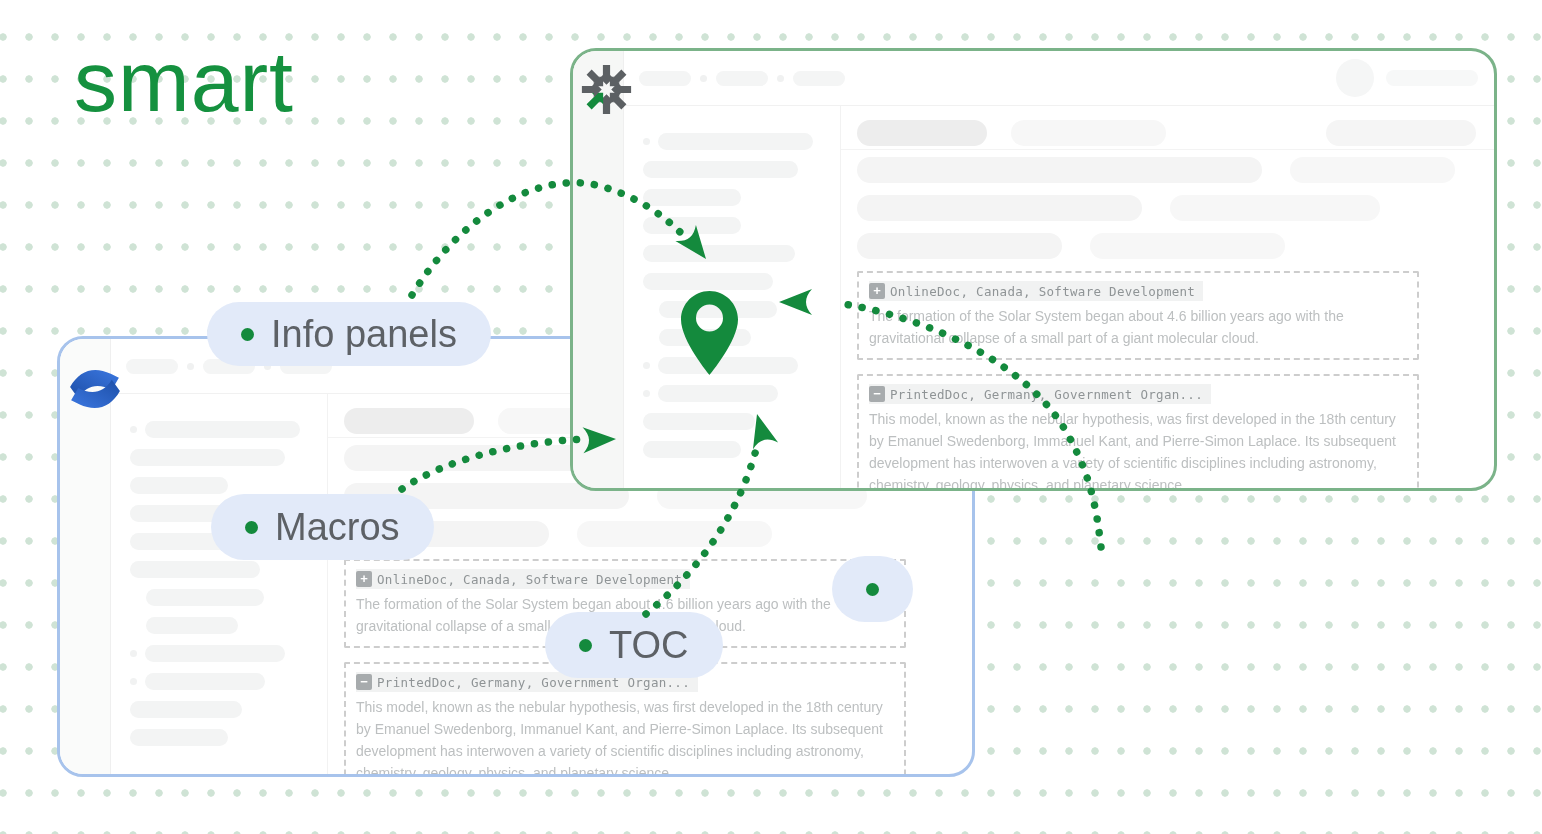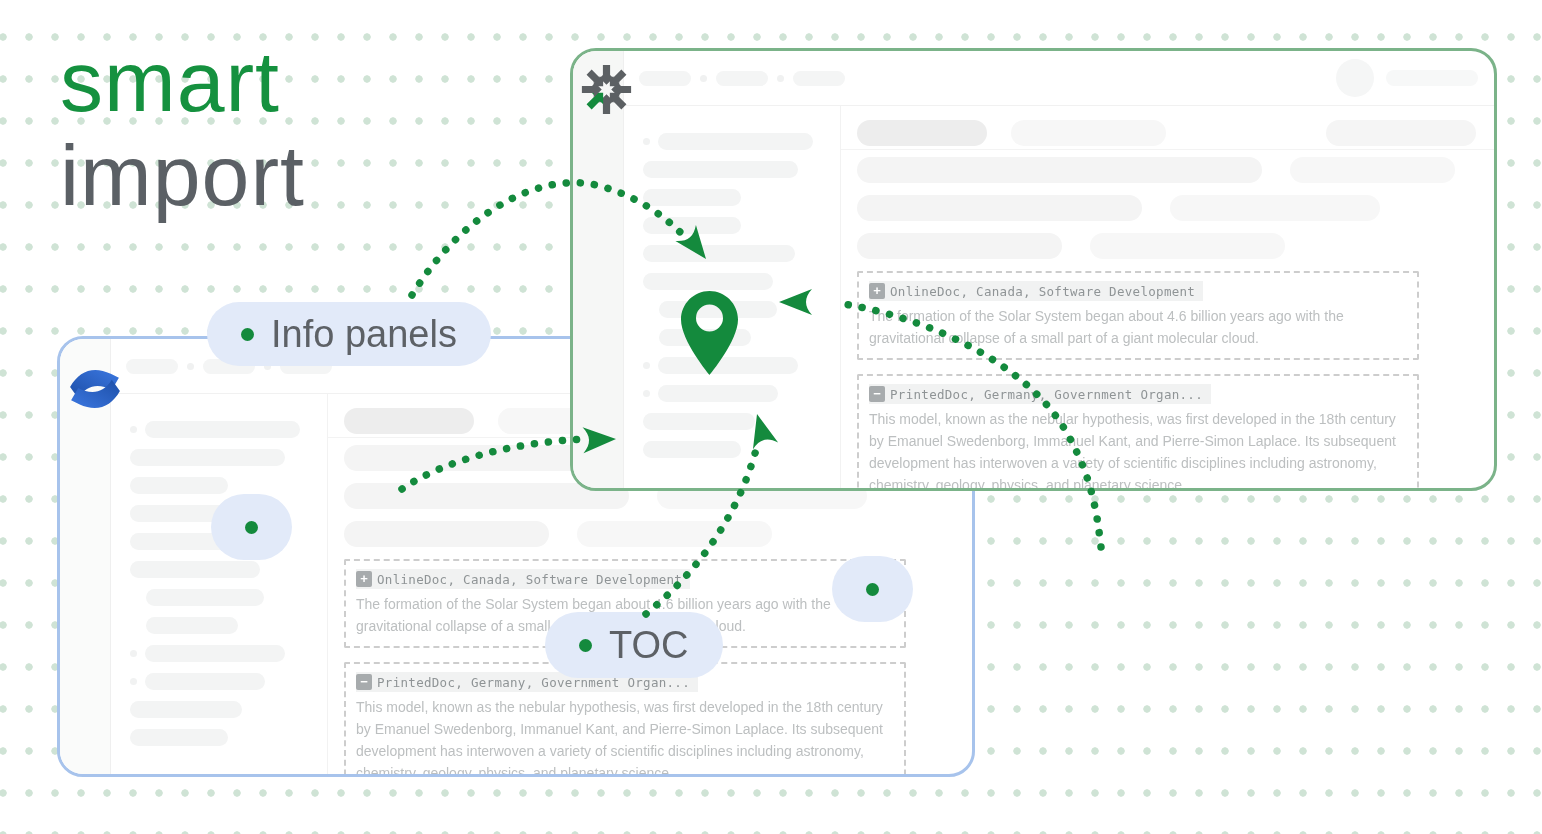--- a/index.html
+++ b/index.html
@@ -7,21 +7,21 @@
     width:1542px;height:834px;position:relative;overflow:hidden;
     background:#ffffff;font-family:"Liberation Sans",sans-serif;
   }
   
   .dots{
     position:absolute;inset:0;z-index:0;
     background-image:radial-gradient(circle,var(--dot-grid,#cfe3d5) 3.4px,transparent 4px);
     background-size:26px 42px;background-position:-10px 16px;
   }
   
-  .title{position:absolute;left:60px;top:34px;z-index:1;font-size:86px;line-height:94px;letter-spacing:1px;}
+  .title{position:absolute;left:74px;top:34px;z-index:1;font-size:86px;line-height:94px;letter-spacing:1px;}
   .title .line-green{color:var(--title-green,#15913f);}
   .title .line-gray{color:var(--title-gray,#5b6065);}
 
   
   .window{position:absolute;background:#fff;border-radius:26px;box-sizing:border-box;overflow:hidden;}
   .window.blue{left:57px;top:336px;width:918px;height:441px;border:3px solid var(--window-blue-border,#a7c3ec);z-index:1;}
   .window.green{left:570px;top:48px;width:927px;height:443px;border:3px solid var(--window-green-border,#7bb389);z-index:2;}
 
   .rail{position:absolute;left:0;top:0;bottom:0;width:50px;background:#f6f7f6;border-right:1px solid #efefef;}
   .window.blue .rail{background:#fafbfa;}
@@ -80,21 +80,20 @@
   .compress-arm{fill:#5c6063;}
   .compress-arm.green{fill:var(--accent-green,#148a3d);}
 </style>
 </head>
 <body>
 
 <div class="dots"></div>
 
 <div class="title">
   <div class="line-green">smart</div>
-  <div class="line-gray">import</div>
 </div>
 
 <div class="window blue">
   <div class="rail"></div>
 
   <svg class="app-logo" style="left:5px;top:25px;" width="60" height="50" viewBox="0 0 59 48">
     <defs>
       <linearGradient id="cfg1" x1="0" y1="1" x2="1" y2="0">
         <stop offset="0" stop-color="#1d4fa8"></stop>
           <stop offset="1" stop-color="#3b77e0"></stop>
@@ -312,20 +311,21 @@
 <svg class="pin" width="57" height="84" viewBox="0 0 57 84">
   <path fill="#148a3d" fill-rule="evenodd" d="M28.5 0 C12.8 0 0 12.8 0 28.5 C0 50 28.5 84 28.5 84 C28.5 84 57 50 57 28.5 C57 12.8 44.2 0 28.5 0 Z M28.5 40.5 a13.5 13.5 0 1 1 0 -27 a13.5 13.5 0 1 1 0 27 Z"></path>
 </svg>
 
 <div class="pill info">
   <span class="pill-bullet"></span>
   <span class="pill-label">Info panels</span>
 </div>
 <div class="pill macros">
   <span class="pill-bullet"></span>
+  <span class="pill-label">Macros</span>
 </div>
 <div class="pill toc">
   <span class="pill-bullet"></span>
   <span class="pill-label">TOC</span>
 </div>
 <div class="pill code">
   <span class="pill-bullet"></span>
 </div>
 
 <svg class="arrows" width="1542" height="834" viewBox="0 0 1542 834">

